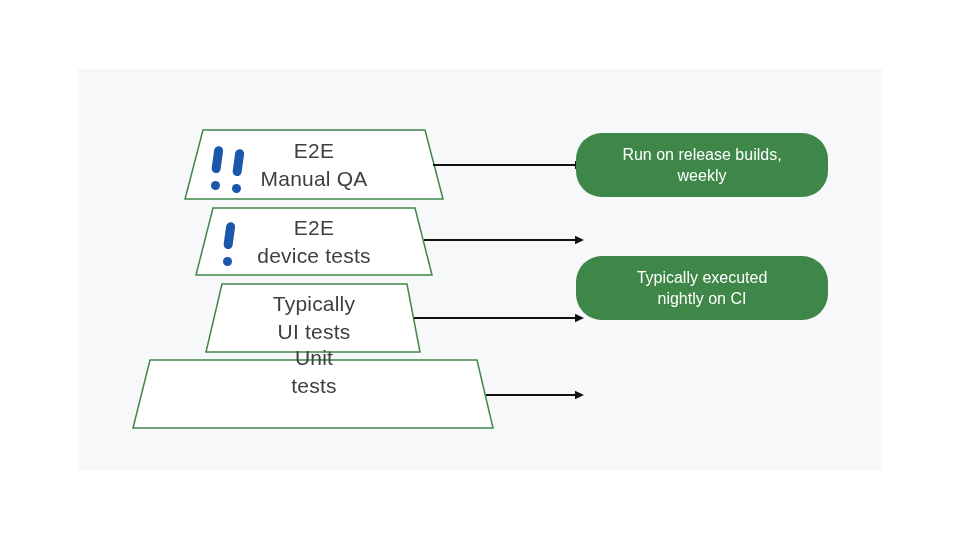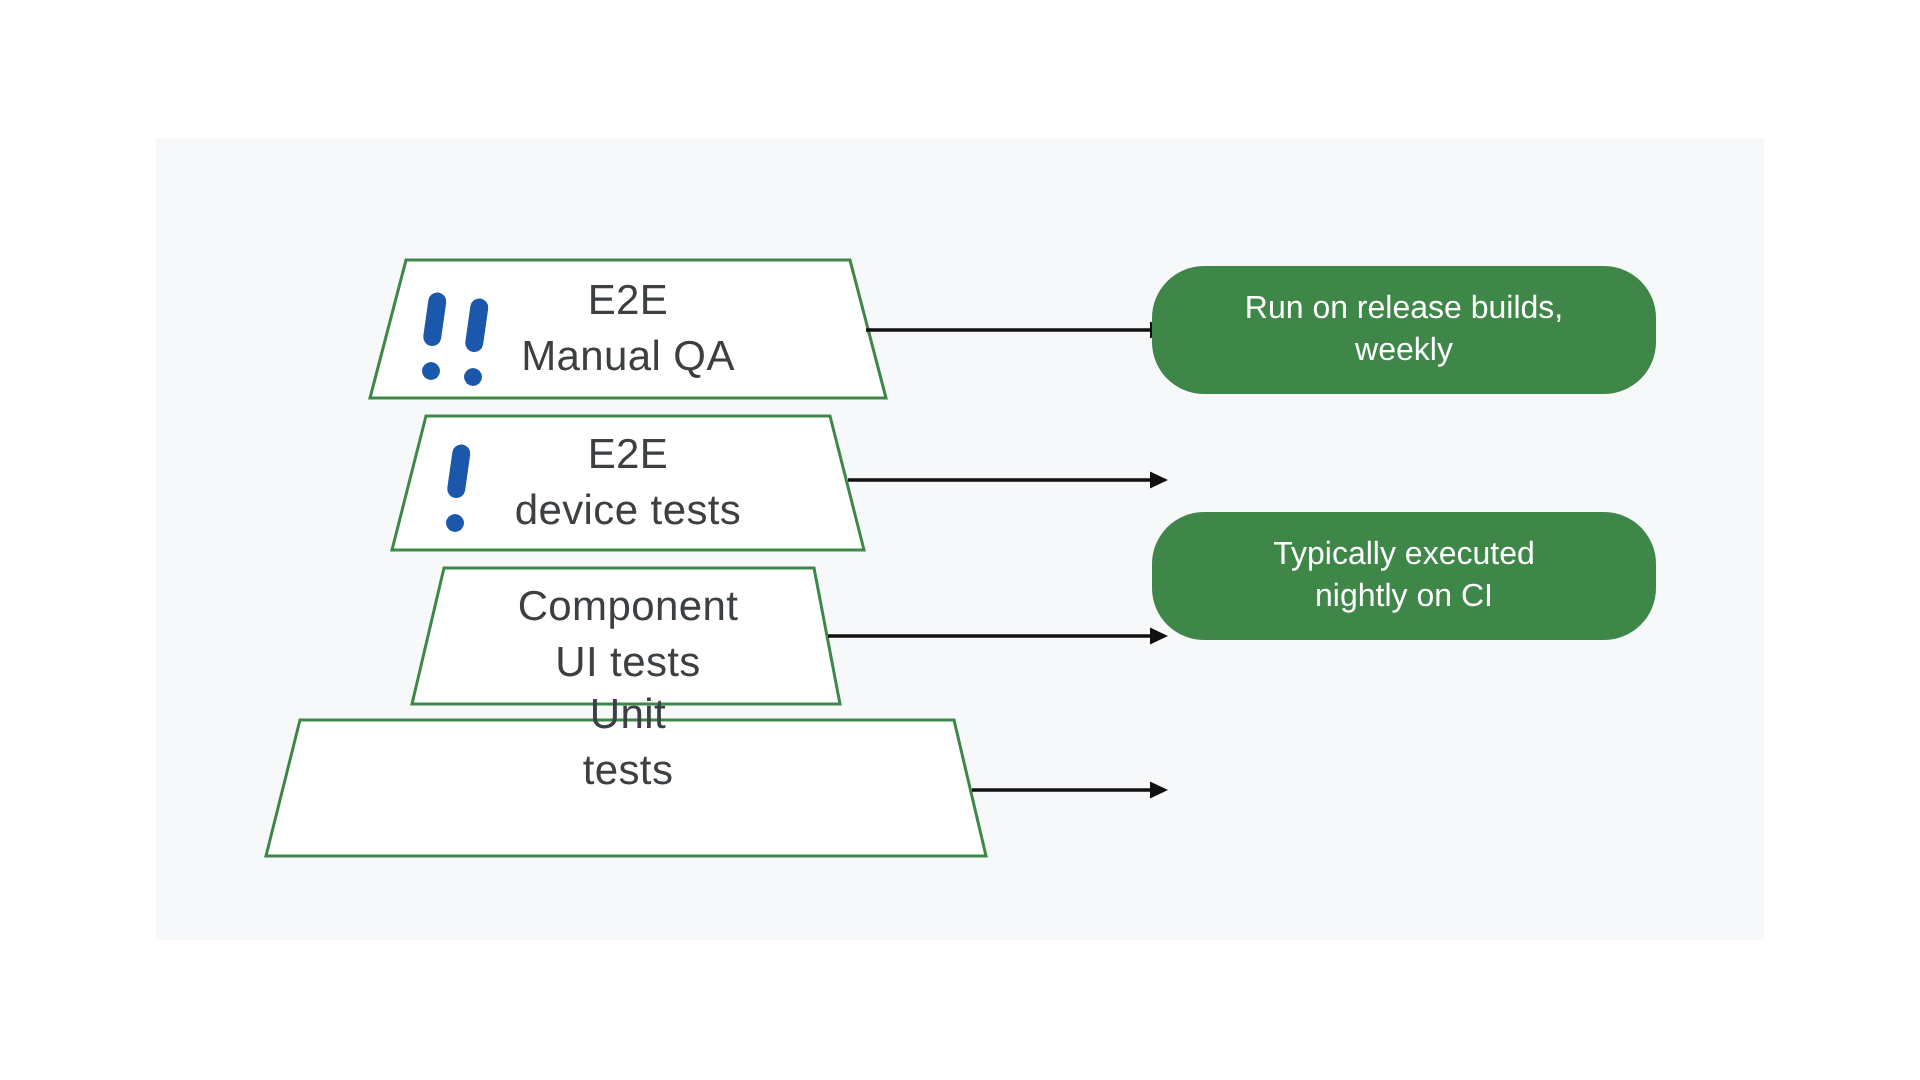--- a/index.html
+++ b/index.html
@@ -114,21 +114,21 @@
 
   <div class="excl" style="left:219px; top:221px;">
     <div class="bar"></div>
     <div class="dot"></div>
   </div>
 
   <div class="level-label" style="top:137px;">E2E
 Manual QA</div>
   <div class="level-label" style="top:214px;">E2E
 device tests</div>
-  <div class="level-label" style="top:290px;">Component
+  <div class="level-label" style="top:290px;">Typically
 UI tests</div>
   <div class="level-label" style="top:344px;">Unit
 tests</div>
 
   <div class="note" style="top:133px;">Run on release builds,
 weekly</div>
   <div class="note" style="top:210px;margin-top:46px;">Typically executed
 nightly on CI</div>
 
 </div>

